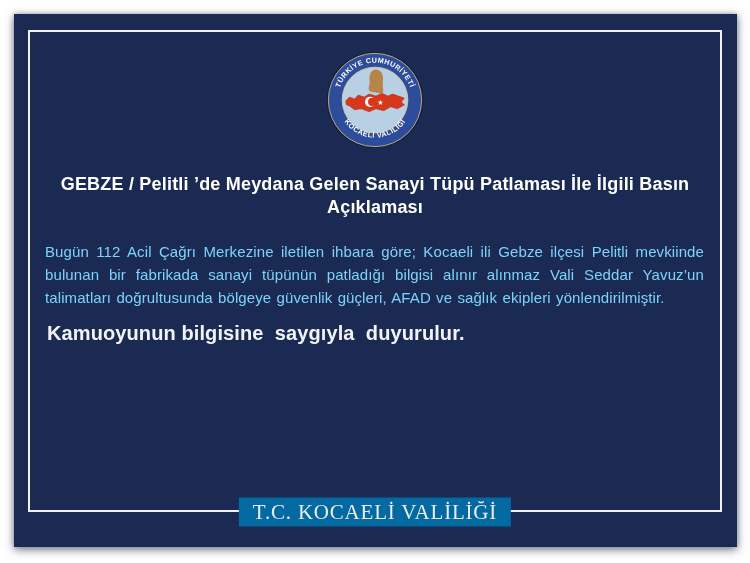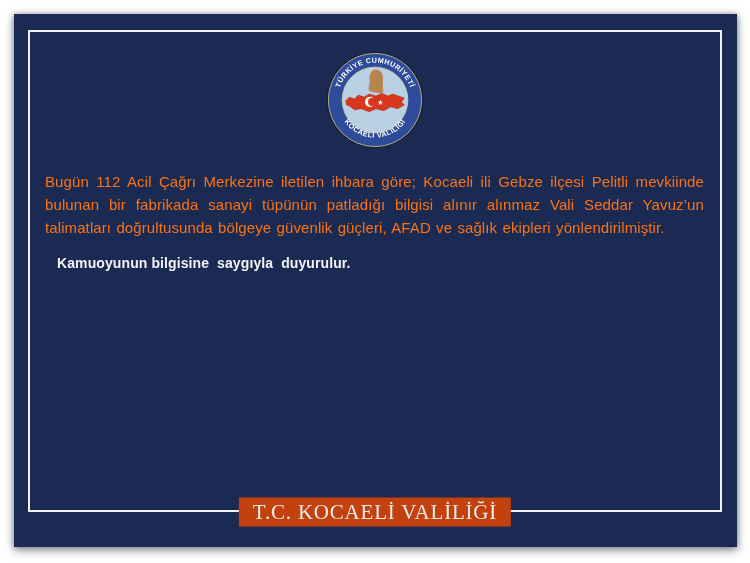--- a/index.html
+++ b/index.html
@@ -36,44 +36,44 @@
     font-weight: bold;
     text-align: center;
     letter-spacing: 0.2px;
   }
   .body-text {
     margin-top: 21px;
     padding: 0 16px 0 15px;
   }
   .para {
     margin: 0 0 13px 0;
-    color: #f97316;
+    color: #7dd3fc;
     font-size: 15px;
     line-height: 23px;
     text-align: justify;
     white-space: pre-wrap;
     letter-spacing: 0.1px;
     word-spacing: 1px;
   }
   .closing {
-    margin: 12px;
+    margin: 2px;
     color: #f2f3f6;
-    font-size: 14px;
+    font-size: 20px;
     line-height: 23px;
     font-weight: bold;
     text-align: left;
     white-space: pre-wrap;
     letter-spacing: 0.1px;
   }
   .footer-sign {
     position: absolute;
     left: 50%;
     bottom: -2px;
     transform: translate(-50%, 50%);
-    background: #c2410c;
+    background: #0369a1;
     padding: 2px 14px;
     color: #ededed;
     font-family: "Liberation Serif", serif;
     font-size: 21px;
     letter-spacing: 0.8px;
     white-space: nowrap;
   }
   .seal-text {
     font-family: "Liberation Sans", sans-serif;
     font-weight: bold;
@@ -108,20 +108,21 @@
         <path d="M55.5 49.8 l0.75 2.05 2.15 0 -1.72 1.3 0.65 2.05 -1.83 -1.25 -1.83 1.25 0.65 -2.05 -1.72 -1.3 2.15 0 Z" fill="#ffffff"></path>
         <text class="seal-text" font-size="7.3" letter-spacing="0.5">
           <textPath href="#topArc" startOffset="50%" text-anchor="middle">TÜRKİYE CUMHURİYETİ</textPath>
         </text>
         <text class="seal-text" font-size="7.3" letter-spacing="0.5">
           <textPath href="#botArc" startOffset="50%" text-anchor="middle">KOCAELİ VALİLİĞİ</textPath>
         </text>
       </svg>
     </div>
 
+    <h1 class="title">GEBZE / Pelitli ’de Meydana Gelen Sanayi Tüpü Patlaması İle İlgili Basın Açıklaması</h1>
 
     <div class="body-text">
       <p class="para">Bugün 112 Acil Çağrı Merkezine iletilen ihbara göre; Kocaeli ili Gebze ilçesi Pelitli mevkiinde bulunan bir fabrikada sanayi tüpünün patladığı bilgisi alınır alınmaz Vali Seddar Yavuz’un talimatları doğrultusunda bölgeye güvenlik güçleri, AFAD ve sağlık ekipleri yönlendirilmiştir.</p>
       <p class="closing">Kamuoyunun bilgisine  saygıyla  duyurulur.</p>
     </div>
 
     <div class="footer-sign">T.C. KOCAELİ VALİLİĞİ</div>
 
   </div>
 </div>

